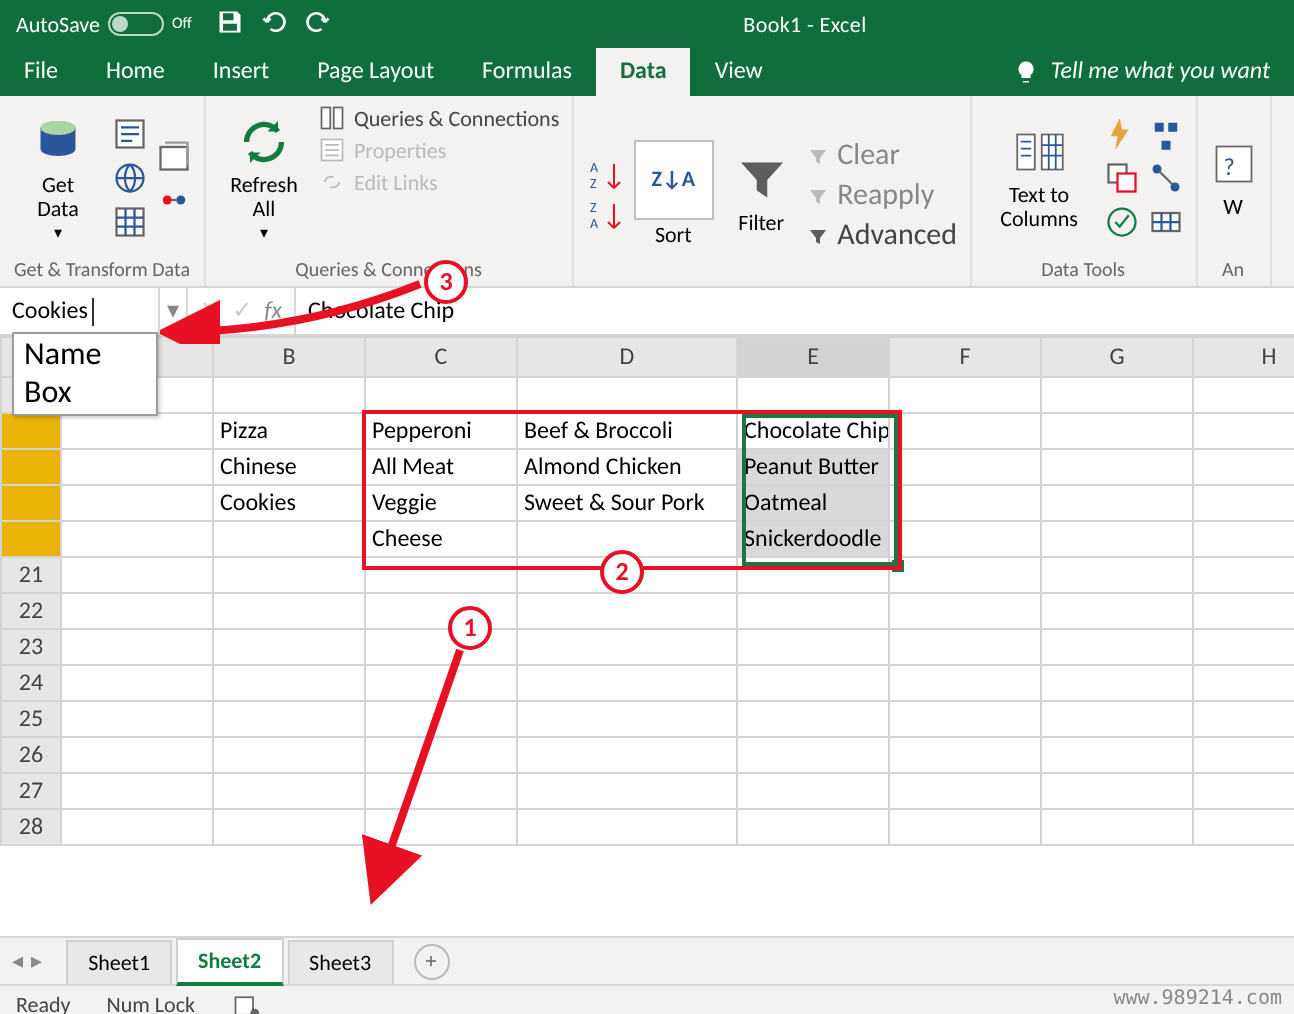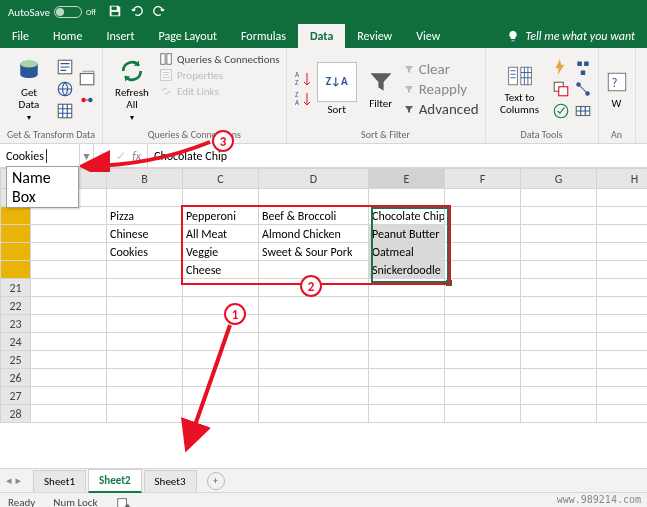--- a/index.html
+++ b/index.html
@@ -89,30 +89,30 @@
           <rect x="4" y="3" width="6" height="4" fill="#0f6e3c"></rect>
           <rect x="4" y="9" width="8" height="4" fill="#0f6e3c"></rect>
         </svg></span>
     <span><svg viewBox="0 0 16 16">
           <path fill="none" stroke="#fff" stroke-width="1.5" d="M4 8a5 5 0 1 1 2 4M4 8l-2-2m2 2 2-2"></path>
         </svg></span>
     <span><svg viewBox="0 0 16 16">
           <path fill="none" stroke="#fff" stroke-width="1.5" d="M12 8a5 5 0 1 0-2 4M12 8l2-2m-2 2-2-2"></path>
         </svg></span>
   </div>
+  <div class="titlecenter">Book1 - Excel</div>
 </div>
 
 <div class="ribbontabs">
   <div class="rtab">File</div>
   <div class="rtab">Home</div>
   <div class="rtab">Insert</div>
   <div class="rtab">Page Layout</div>
   <div class="rtab">Formulas</div>
   <div class="rtab active">Data</div>
-  <div class="rtab">Review</div>
   <div class="rtab">View</div>
   <div class="rtab tellme">
     <svg width="12" height="12" viewBox="0 0 16 16">
         <path fill="#fff" d="M8 1a5 5 0 0 0-3 9v2h6v-2a5 5 0 0 0-3-9zM6 14h4v1H6z"></path>
       </svg>
     <span>Tell me what you want</span>
   </div>
 </div>
 
 <div class="ribbon">
@@ -235,21 +235,20 @@
             <span>Reapply</span>
           </div>
         <div class="lab" style="color:#444;text-align:center;">
             <svg viewBox="0 0 12 12">
               <path d="M2 3h8L7 7v3l-2-1V7z" fill="#5d5d5d"></path>
             </svg>
             <span>Advanced</span>
           </div>
       </div>
     </div>
-    <div class="gname">Sort &amp; Filter</div>
   </div>
 
   <div class="group">
     <div class="controls">
       <div class="btn-big" style="width:56px;">
         <svg viewBox="0 0 32 32">
             <rect x="3" y="6" width="10" height="20" fill="#fff" stroke="#666"></rect>
             <path d="M5 10h6M5 14h6M5 18h6" stroke="#2b579a"></path>
             <rect x="17" y="6" width="12" height="20" fill="#fff" stroke="#666"></rect>
             <path d="M17 12h12M17 18h12M21 6v20M25 6v20" stroke="#2b579a"></path>

